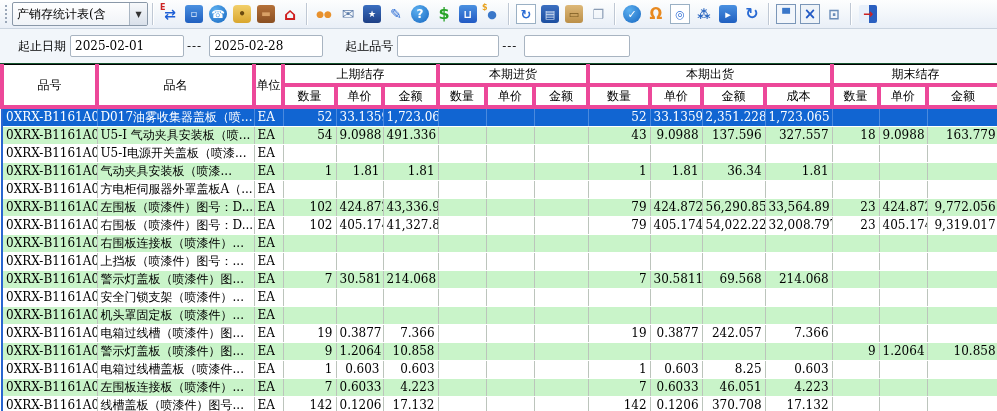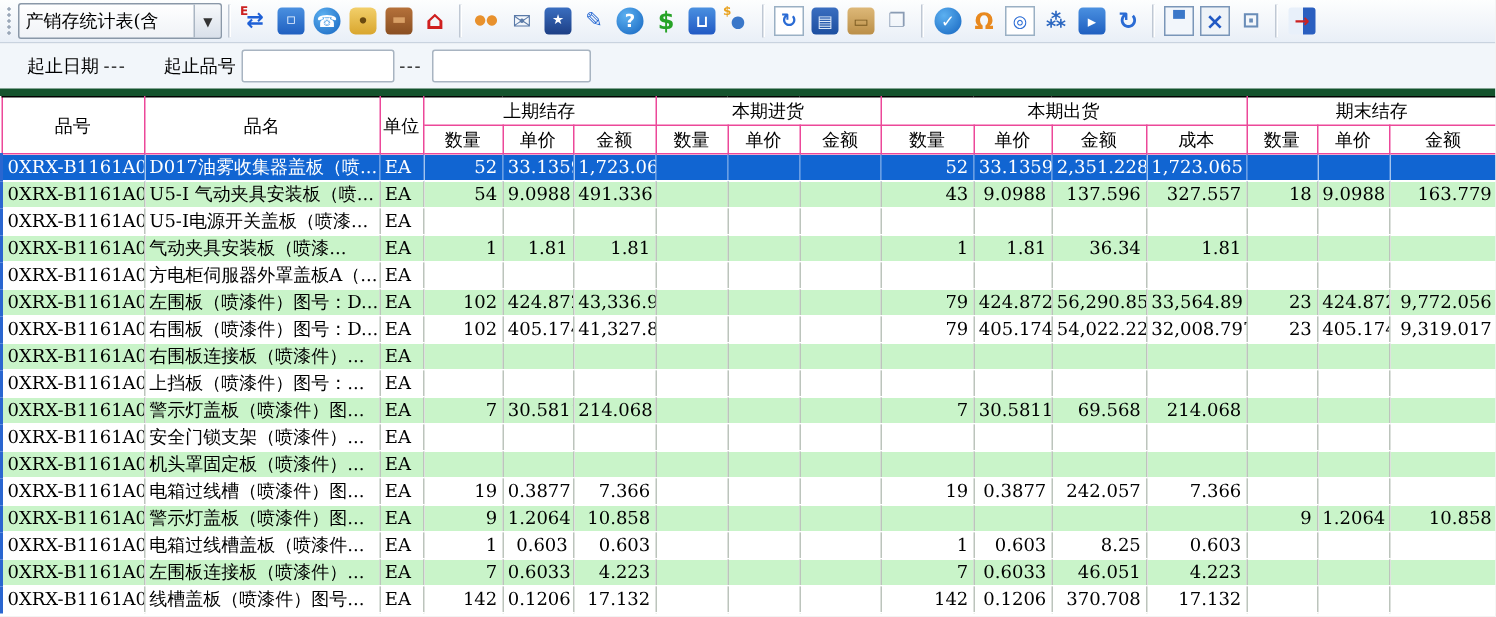--- a/index.html
+++ b/index.html
@@ -32,36 +32,36 @@
     width:22px;height:21px;margin:0 1px;flex:0 0 auto;position:relative;
     display:flex;align-items:center;justify-content:center;cursor:pointer;
     font-family:"DejaVu Sans","Liberation Sans",sans-serif;
   }
   .ticon .art{width:18px;height:18px;display:flex;align-items:center;justify-content:center;
     font-weight:bold;line-height:1;}
   .ticon .tbadge{position:absolute;top:0;left:1px;font-size:8px;font-weight:bold;line-height:1;}
   
   .filterbar{
     height:35px;display:flex;align-items:center;
-    background:#f2f6fa;border-bottom:5px solid #14532d;
+    background:#f2f6fa;border-bottom:1px solid #14532d;
     box-sizing:border-box;
   }
   .flabel{margin-left:18px;white-space:nowrap;}
   .flabel.second{margin-left:22px;}
   .finput{
     height:20px;border:1px solid #a8b4c1;border-radius:2px;background:#fff;
     font-family:inherit;font-size:12px;padding:0 4px;margin-left:4px;
   }
   .dashes{margin:0 3px;color:#222;letter-spacing:1px;}
   
   .tablewrap{position:relative;}
   table.report{border-collapse:collapse;table-layout:fixed;width:997px;
     font-family:"DejaVu Serif","Liberation Serif",serif;font-size:12px;}
   table.report th{
-    background:#fff;border:1px solid #ec4899;font-weight:normal;
+    background:#fff;border:4px solid #ec4899;font-weight:normal;
     text-align:center;padding:0;height:18px;line-height:18px;
     white-space:nowrap;overflow:hidden;
   }
   table.report thead tr:first-child th{border-top:1px solid #000;}
   table.report td{
     padding:0 3px;height:17px;line-height:17px;white-space:nowrap;overflow:hidden;
     border-right:1px solid #bcc4bc;border-bottom:1px solid #ffffff;
     box-sizing:border-box;
   }
   table.report td.c-itemno{border-left:2px solid #2a66d0;text-align:left;}
@@ -175,21 +175,23 @@
         </span>
         <span class="tsep"></span>
         <span class="ticon">
           <span class="art" style="color: rgb(204, 34, 34); background: linear-gradient(90deg, rgb(232, 240, 250) 55%, rgb(42, 95, 192) 55%); border-radius: 2px; font-size: 12px;">→</span>
         </span>
       </div>
   </div>
 
   <div class="filterbar">
     <span class="flabel">起止日期</span>
+    <input class="finput" style="width: 104px;" value="2025-02-01">
     <span class="dashes">---</span>
+    <input class="finput" style="width: 104px;" value="2025-02-28">
     <span class="flabel second">起止品号</span>
     <input class="finput" style="width: 92px;" value="">
     <span class="dashes">---</span>
     <input class="finput" style="width: 96px;" value="">
   </div>
 
   <div class="tablewrap">
     <table class="report">
       <colgroup>
         <col style="width:95px">

